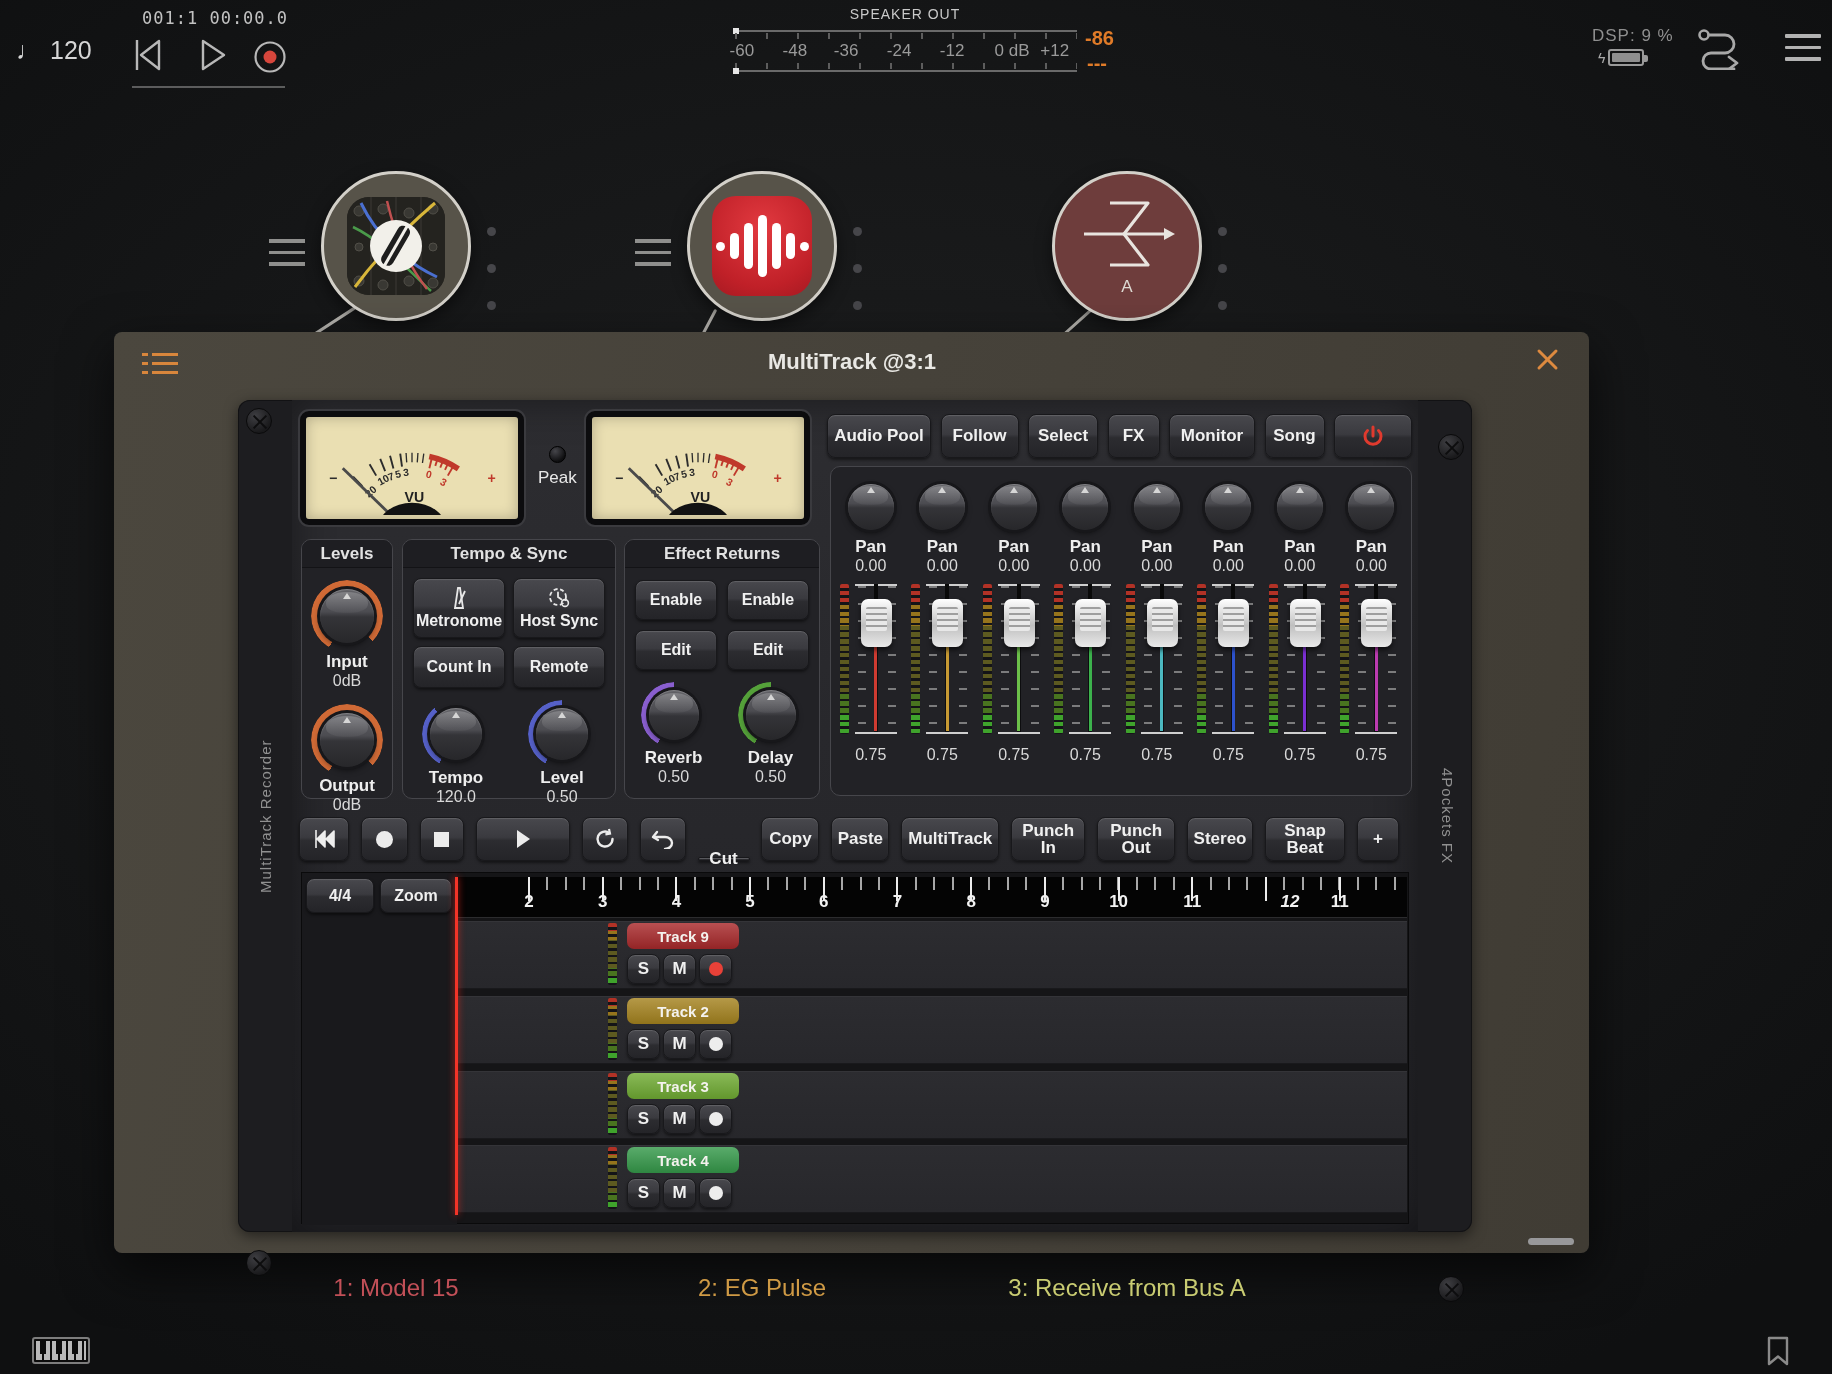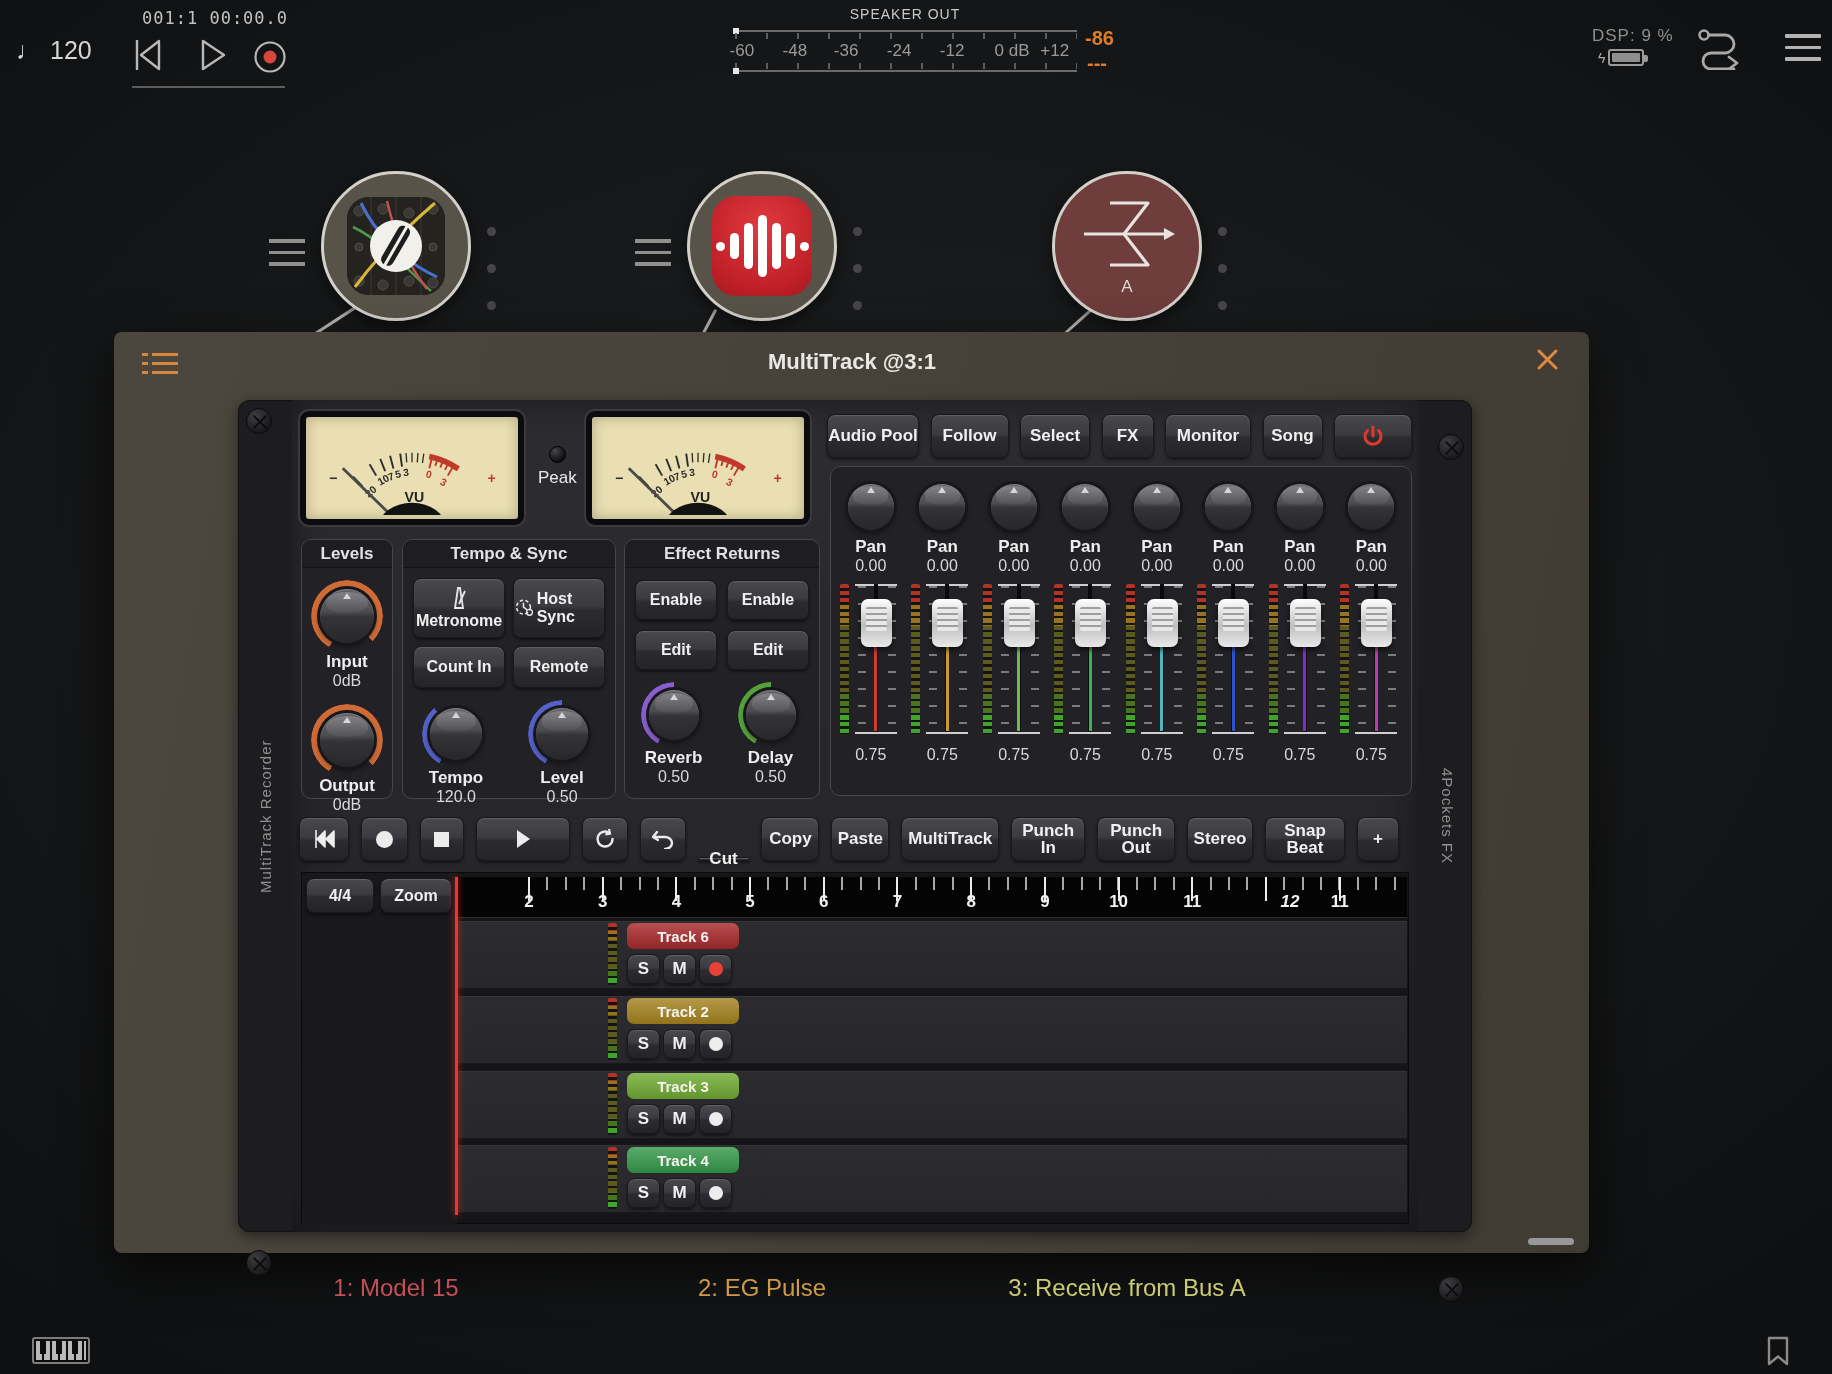--- a/index.html
+++ b/index.html
@@ -397,21 +397,21 @@
             <text x="24" y="70" fill="#2c2c2c" font-size="15">−</text>
             <text x="192" y="70" fill="#c0392b" font-size="15">+</text>
             <text x="104" y="90" fill="#222" font-size="15">VU</text>
           </g>
           <line x1="38.5" y1="54.5" x2="108" y2="122" stroke="#4a4a4a" stroke-width="3"></line>
           <ellipse cx="112" cy="118" rx="36" ry="27" fill="#121212"></ellipse>
         </svg>
       </div>
 
       <div class="abs" style="left:589px;top:14px;width:585px;height:44px;display:flex;justify-content:space-between;">
-        <div class="btn" style="width:92px;">Audio Pool</div>
+        <div class="btn" style="width:104px;">Audio Pool</div>
         <div class="btn" style="width:78px;">Follow</div>
         <div class="btn" style="width:70px;">Select</div>
         <div class="btn" style="width:52px;">FX</div>
         <div class="btn" style="width:86px;">Monitor</div>
         <div class="btn" style="width:60px;">Song</div>
         <div class="btn" style="width:78px;">
           <svg width="24" height="24" viewBox="0 0 24 24">
             <path d="M12,3 V12" stroke="#e03a2e" stroke-width="3" stroke-linecap="round" fill="none"></path>
             <path d="M6.5,6.5 a8,8 0 1 0 11,0" stroke="#e03a2e" stroke-width="3" stroke-linecap="round" fill="none"></path>
           </svg>
@@ -596,21 +596,21 @@
       <div class="abs panel" style="left:164px;top:139px;width:214px;height:260px;">
         <div class="phead">Tempo &amp; Sync</div>
         <div style="display:grid;grid-template-columns:1fr 1fr;gap:8px;padding:10px;">
           <div class="btn small" style="height:60px;flex-direction:column;gap:2px;">
             <svg width="22" height="24" viewBox="0 0 22 24">
               <path d="M7,22 L10,2 h2 L15,22 Z" fill="none" stroke="#e8e8e8" stroke-width="1.8"></path>
               <line x1="11" y1="18" x2="17" y2="5" stroke="#e8e8e8" stroke-width="1.8"></line>
             </svg>
             <span>Metronome</span>
           </div>
-          <div class="btn small" style="height:60px;flex-direction:row;gap:2px;">
+          <div class="btn small" style="height:60px;flex-direction:column;gap:2px;">
             <svg width="24" height="24" viewBox="0 0 24 24">
               <circle cx="11" cy="11" r="8" fill="none" stroke="#e8e8e8" stroke-width="1.8" stroke-dasharray="4 2.6"></circle>
               <path d="M11,6.5 V11 L14.5,13.5" fill="none" stroke="#e8e8e8" stroke-width="1.8" stroke-linecap="round"></path>
               <circle cx="18" cy="17" r="3.4" fill="none" stroke="#e8e8e8" stroke-width="1.6"></circle>
             </svg>
             <span>Host Sync</span>
           </div>
           <div class="btn small" style="height:42px;">Count In</div>
           <div class="btn small" style="height:42px;">Remote</div>
         </div>
@@ -725,21 +725,21 @@
           <span class="barnum" style="left:852.7px;">11</span>
         </div>
 
         <div class="lane" style="left:155px;top:48px;"></div>
         <div class="lane" style="left:155px;top:123px;"></div>
         <div class="lane" style="left:155px;top:198px;"></div>
         <div class="lane" style="left:155px;top:272px;"></div>
 
         <div class="thdr" style="top: 48px; --c: #a8292b;">
           <div class="abs ledgrad" style="left:3px;top:2px;width:9px;height:62px;"></div>
-          <div class="tname">Track 6</div>
+          <div class="tname">Track 9</div>
           <div class="btn smr" style="left:22px;">S</div>
           <div class="btn smr" style="left:58px;">M</div>
           <div class="btn smr" style="left: 94px; --rc: #e84138;">
               <span class="recdot" style="background:var(--rc);"></span>
             </div>
         </div>
         <div class="thdr" style="top: 123px; --c: #a5831f;">
           <div class="abs ledgrad" style="left:3px;top:2px;width:9px;height:62px;"></div>
           <div class="tname">Track 2</div>
           <div class="btn smr" style="left:22px;">S</div>

